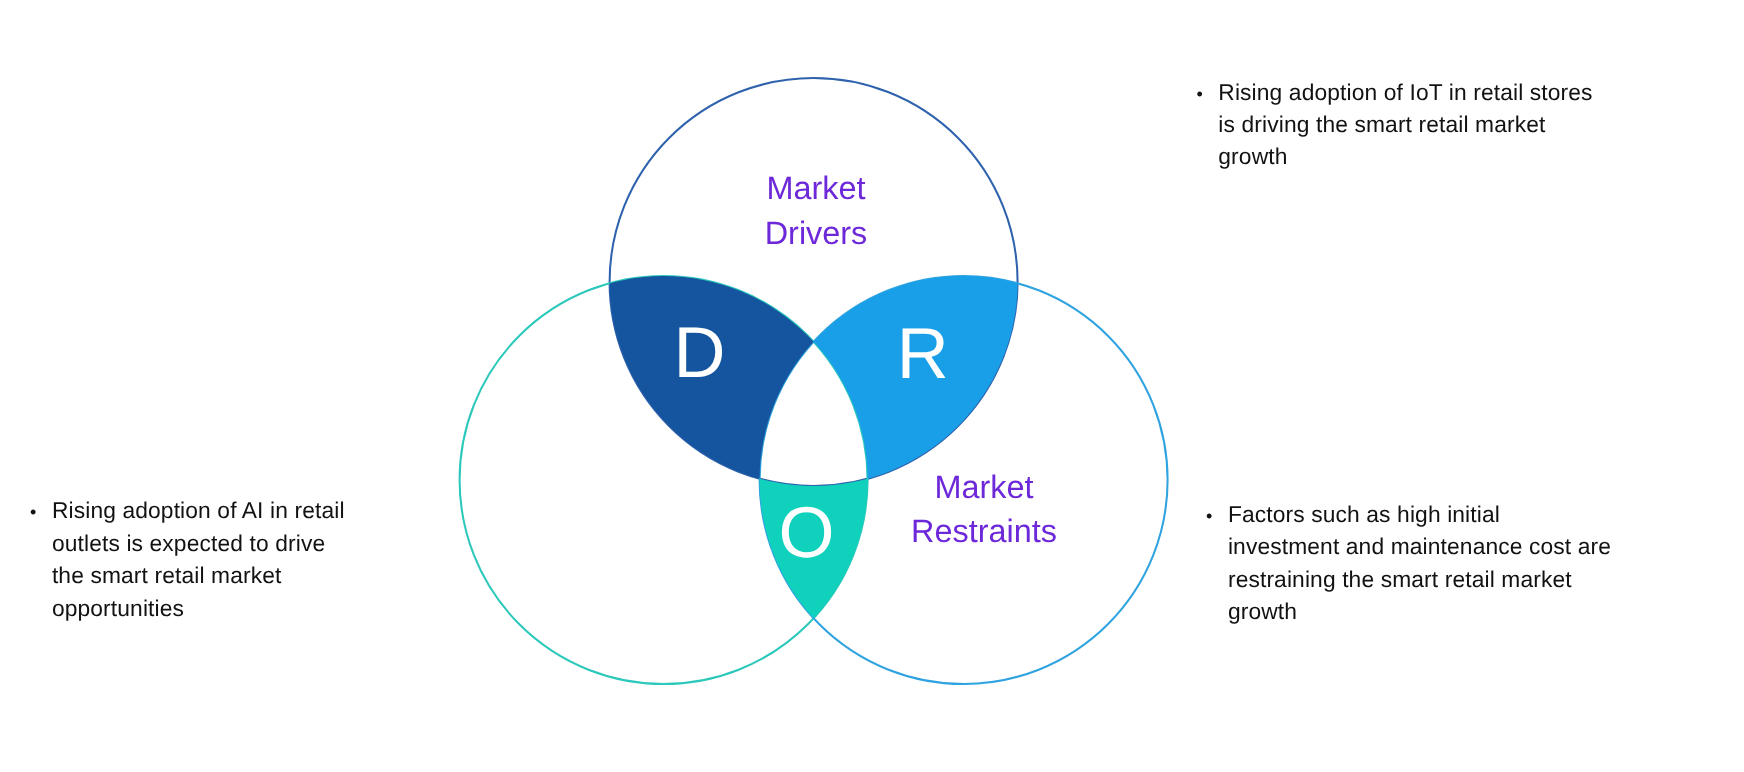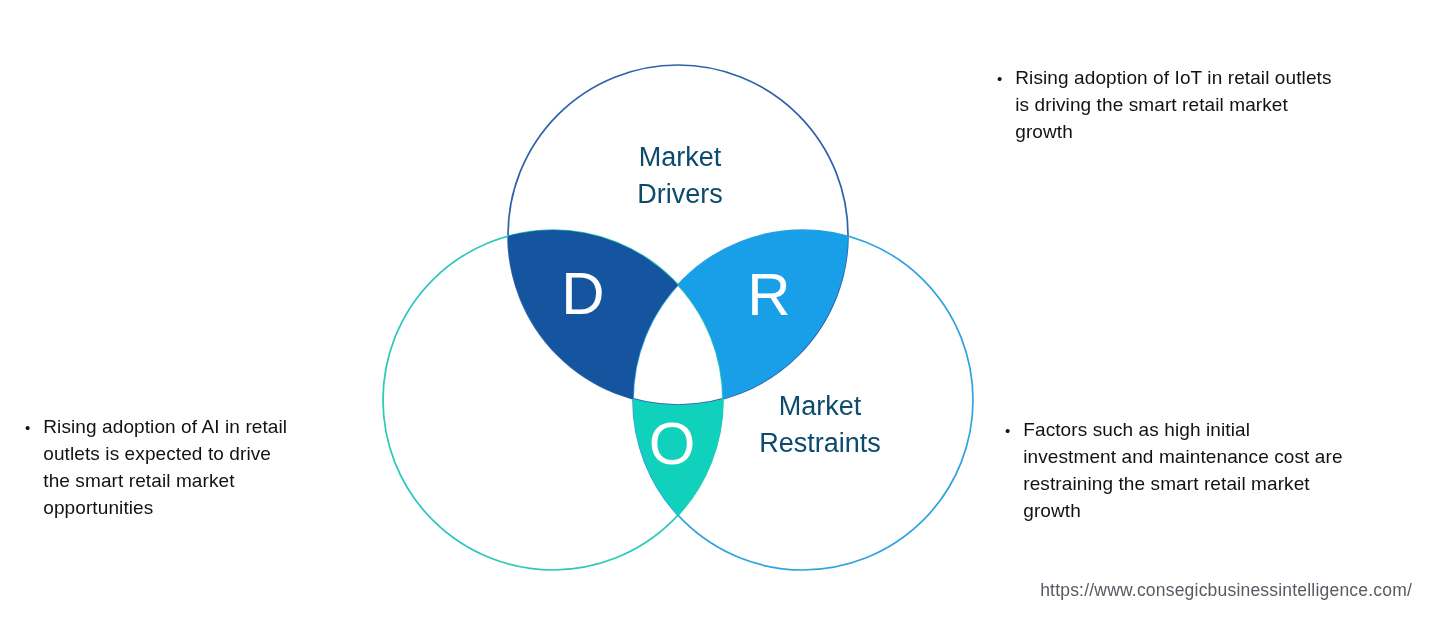--- a/index.html
+++ b/index.html
@@ -8,21 +8,21 @@
     background: #ffffff;
     font-family: "Liberation Sans", sans-serif;
     overflow: hidden;
   }
   .canvas { position: relative; width: 1453px; height: 643px; background: #fff; }
 
   .venn-svg { position: absolute; left: 0; top: 0; width: 1453px; height: 643px; }
 
   .venn-label {
     position: absolute;
-    color: #0c4a6e;
+    color: #6d28d9;
     font-size: 27px;
     line-height: 37px;
     text-align: center;
     white-space: pre-line;
     width: 250px;
   }
   .label-drivers   { left: 555px; top: 139px; }
   .label-opportunity { left: 385px; top: 403px; }
   .label-restraints  { left: 695px; top: 388px; }
 
@@ -111,36 +111,35 @@
 Drivers</div>
   <div class="venn-label label-restraints">Market
 Restraints</div>
 
   <div class="venn-letter letter-d">D</div>
   <div class="venn-letter letter-r">R</div>
   <div class="venn-letter letter-o">O</div>
 
   <div class="bullet-item bullet-top-right">
     <span class="bullet-dot">•</span>
-    <span class="bullet-text">Rising adoption of IoT in retail outlets
+    <span class="bullet-text">Rising adoption of IoT in retail stores
 is driving the smart retail market
 growth</span>
   </div>
 
   <div class="bullet-item bullet-left">
     <span class="bullet-dot">•</span>
     <span class="bullet-text">Rising adoption of AI in retail
 outlets is expected to drive
 the smart retail market
 opportunities</span>
   </div>
 
   <div class="bullet-item bullet-bottom-right">
     <span class="bullet-dot">•</span>
     <span class="bullet-text">Factors such as high initial
 investment and maintenance cost are
 restraining the smart retail market
 growth</span>
   </div>
 
-  <div class="source-url">https://www.consegicbusinessintelligence.com/</div>
 
 </div>
 
 </body></html>

